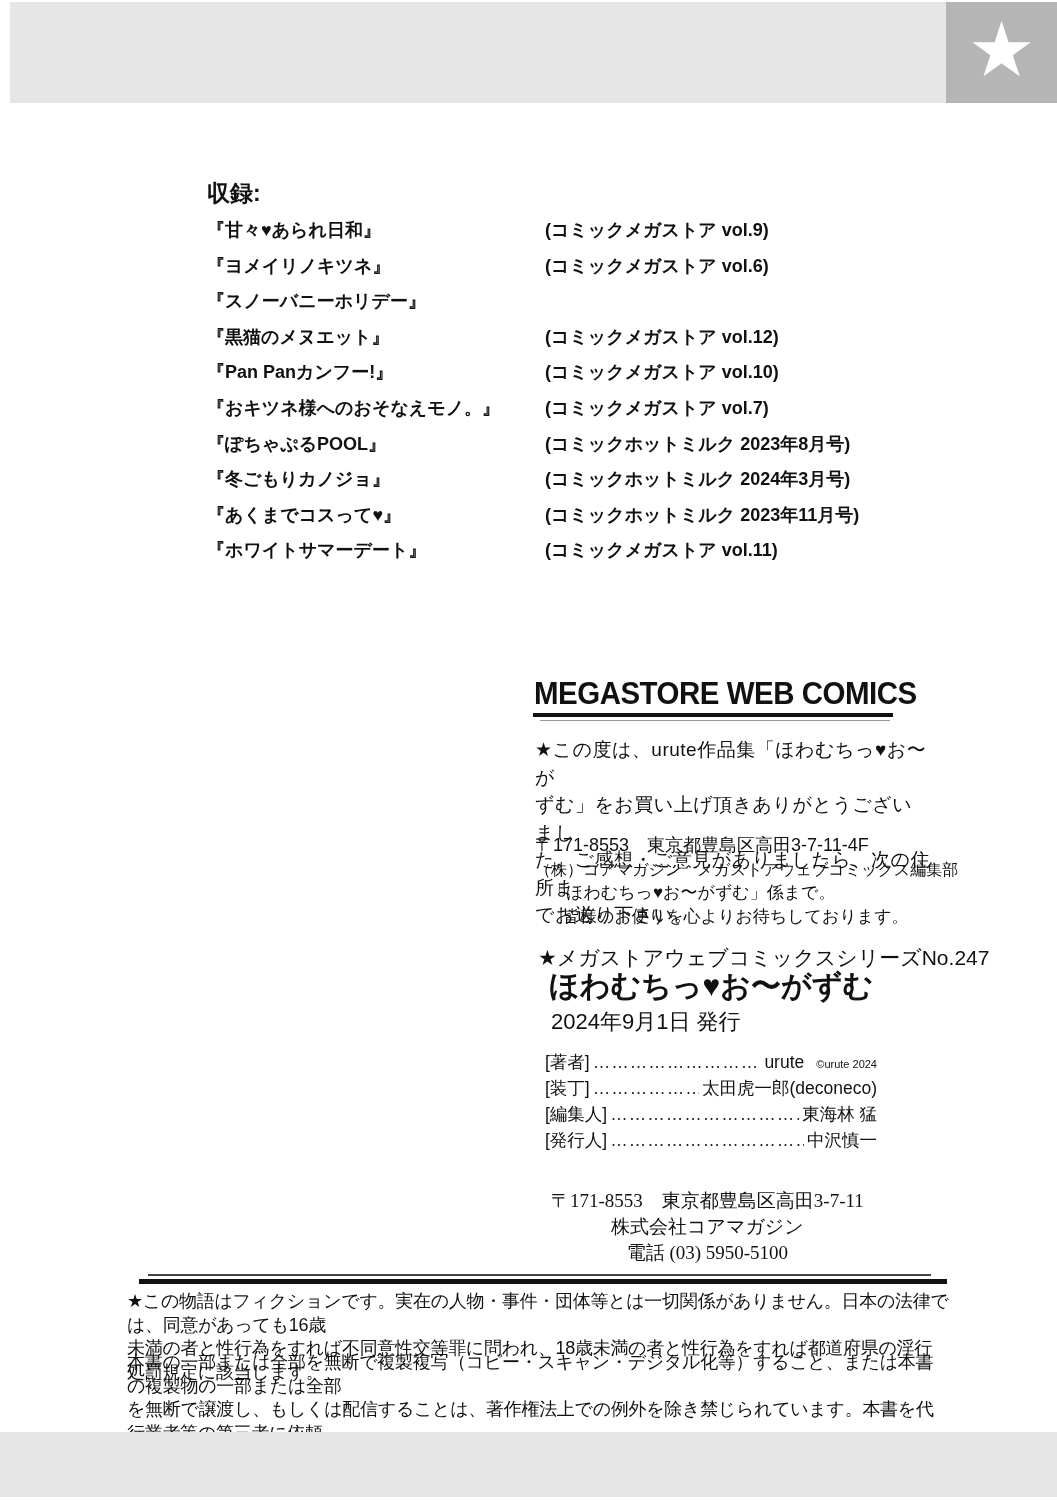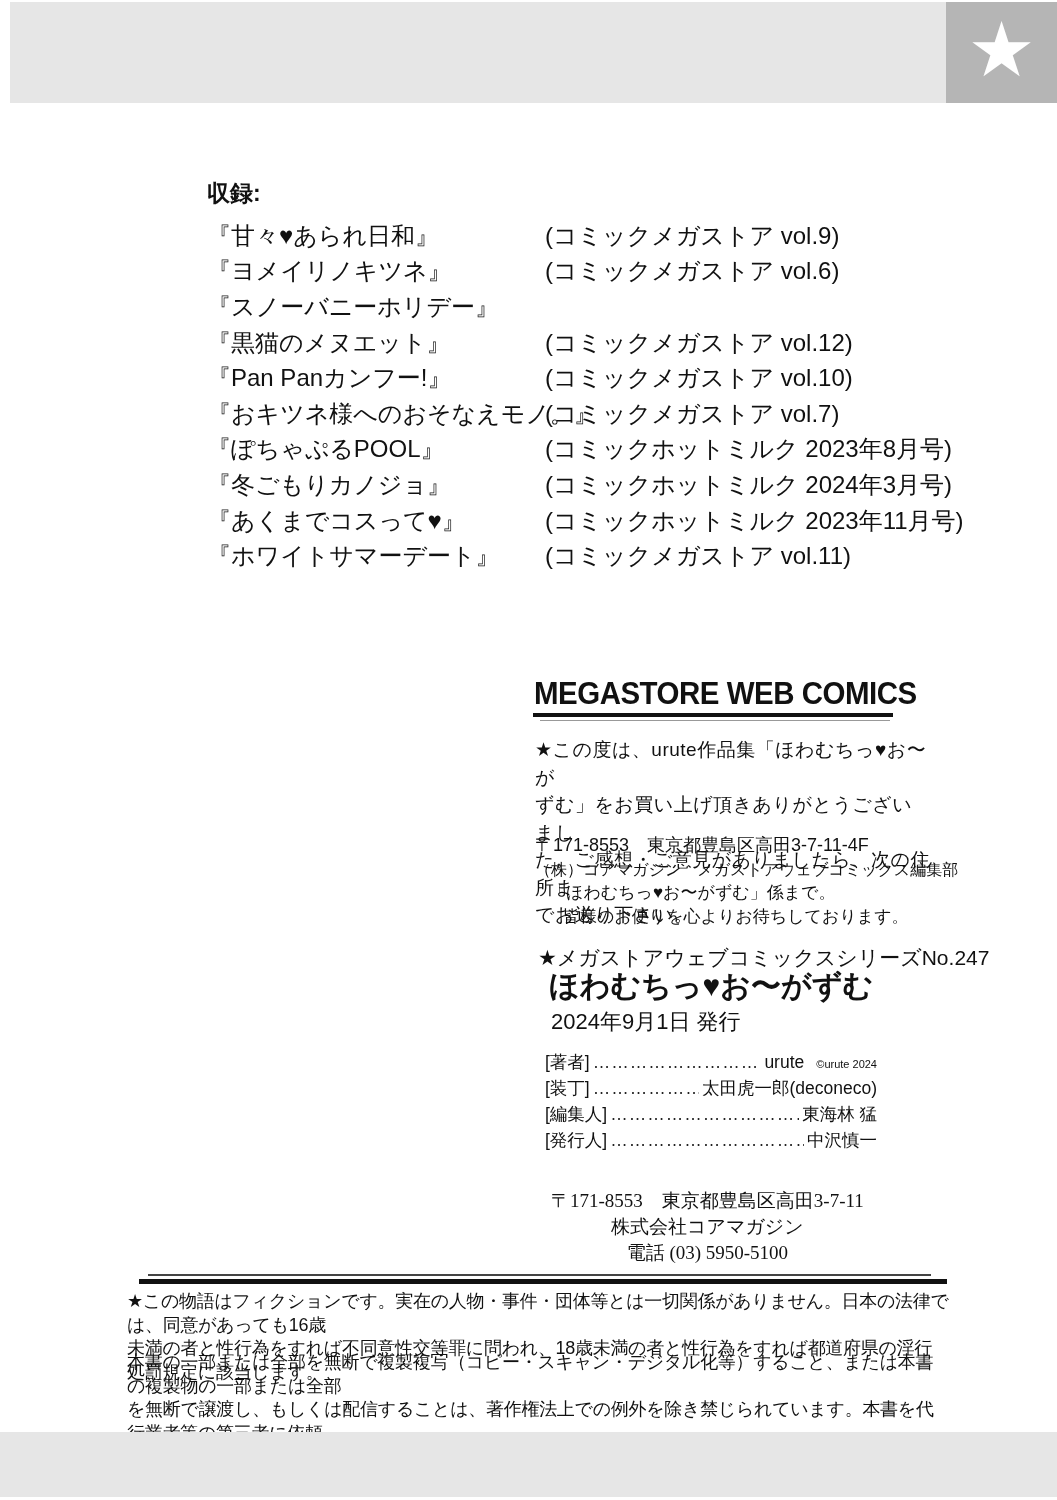--- a/index.html
+++ b/index.html
@@ -13,21 +13,21 @@
     color:#111;
   }
   
   .top-bar{position:absolute;left:10px;top:2px;width:936px;height:101px;background:#e6e6e6;}
   .top-square{position:absolute;left:946px;top:2px;width:111px;height:101px;background:#b5b5b5;
     display:flex;align-items:center;justify-content:center;}
   .top-square .star{color:#ffffff;font-size:76px;line-height:1;margin-top:-6px;}
   
   .included{position:absolute;left:207px;top:178px;}
   .included .heading{font-size:23px;font-weight:700;margin-bottom:9px;}
-  .inc-row{display:flex;height:35.6px;align-items:center;font-size:24px;font-weight:400;white-space:nowrap;}
+  .inc-row{display:flex;height:35.6px;font-size:18px;font-weight:700;white-space:nowrap;}
   .inc-title{width:338px;flex-shrink:0;}
   .inc-source{flex-shrink:0;}
   
   .col-heading{position:absolute;left:534px;top:676px;font-size:31px;font-weight:700;
     letter-spacing:-0.5px;transform:scaleX(0.95);transform-origin:left;white-space:nowrap;}
   .rule-thick-1{position:absolute;left:533px;top:713px;width:360px;height:4px;background:#111;}
   .rule-thin-1{position:absolute;left:540px;top:720px;width:350px;height:1px;background:#999;}
   .thanks{position:absolute;left:535px;top:736px;width:395px;font-size:19px;line-height:27.5px;
     white-space:pre-line;letter-spacing:0.5px;}
   .address{position:absolute;left:535px;top:834px;font-size:17px;line-height:23.5px;white-space:nowrap;}

